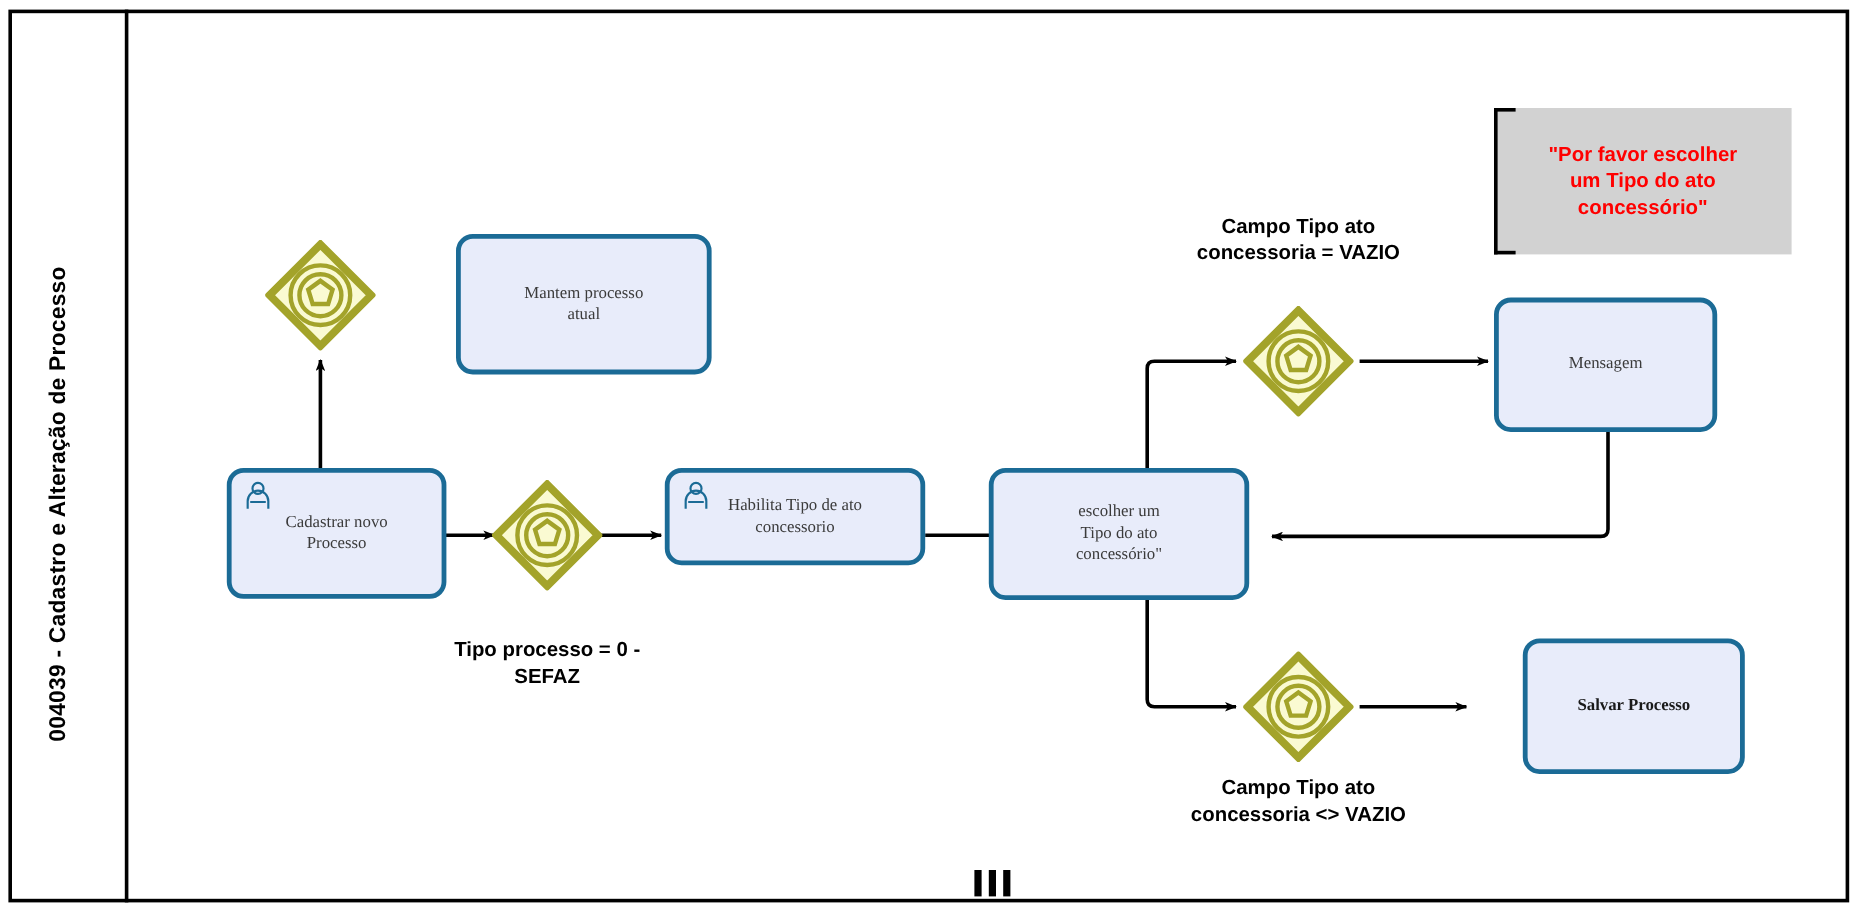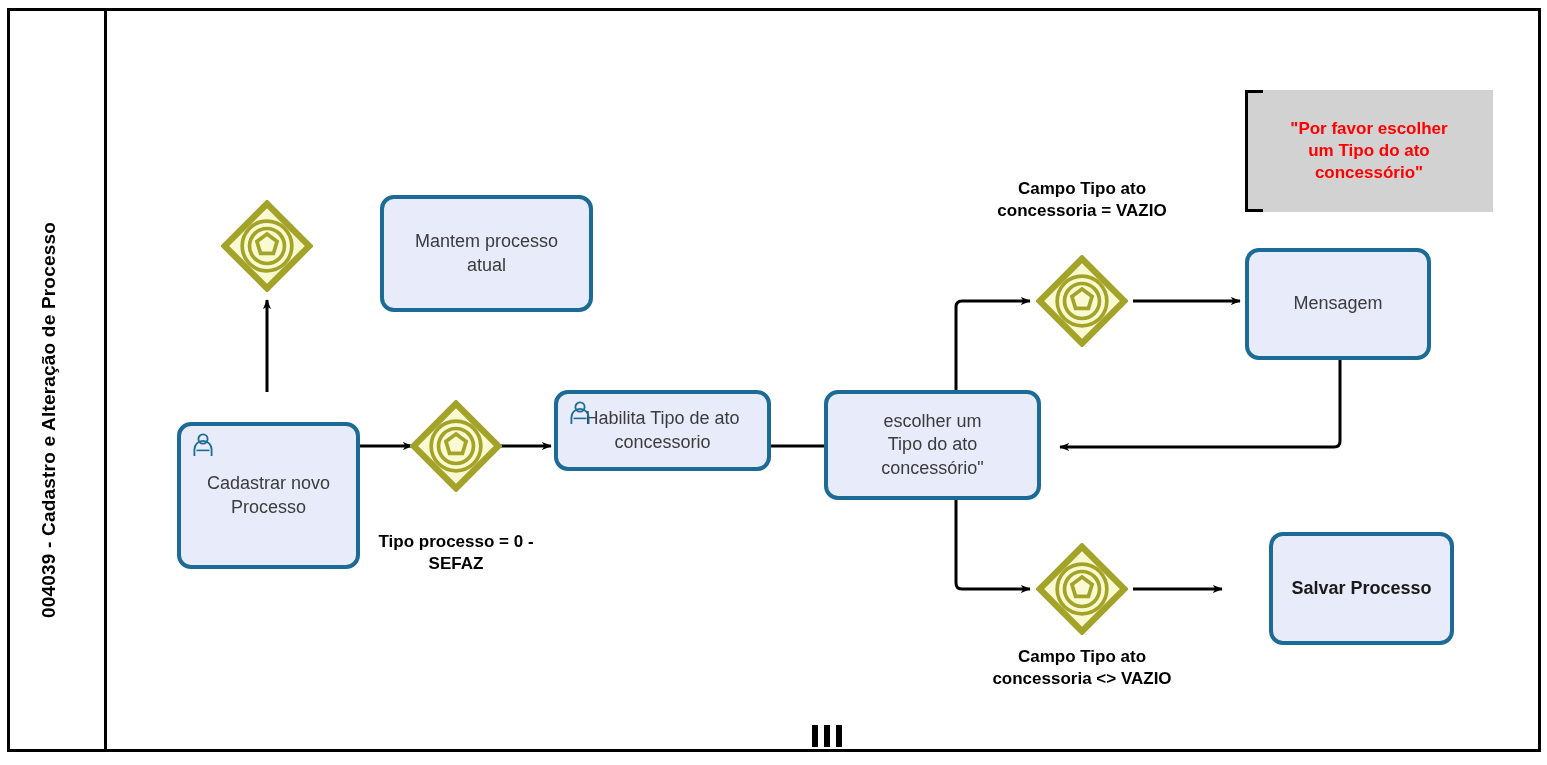--- a/index.html
+++ b/index.html
@@ -59,23 +59,24 @@
     position: absolute;
     box-sizing: border-box;
     background: #E8ECFA;
     border: 4px solid #1B6B96;
     border-radius: 14px;
     display: flex;
     align-items: center;
     justify-content: center;
     text-align: center;
     color: #3B3B3B;
-    font-size: 18px;
+    font-size: 14px;
     line-height: 1.28;
     padding: 4px 8px;
+    font-family: Liberation Serif, serif;
   }
   .task.bold-label {
     color: #1a1a1a;
     font-weight: bold;
     margin-left: 40px;
   }
   .task-label {
     display: block;
     white-space: pre-line;
   }
@@ -223,21 +224,21 @@
       <circle cx="50" cy="50" r="19" fill="none" stroke="#A3A32A" stroke-width="4"></circle>
       <polygon points="50,37 61,45 57,58 43,58 39,45" fill="none" stroke="#A3A32A" stroke-width="4"></polygon>
     </svg>
   </div>
 
   <div class="task" style="left:380px; top:195px; width:213px; height:117px;">
     <span class="task-label">Mantem processo
 atual</span>
   </div>
 
-  <div class="task" style="left:177px; top:390px; width:183px; height:147px;margin-top:32px;">
+  <div class="task" style="left:189px; top:390px; width:183px; height:109px;">
     <span class="user-icon">
       <svg viewBox="0 0 26 26" width="26" height="26" xmlns="http://www.w3.org/2000/svg">
         <circle cx="13" cy="7" r="4.6" fill="none" stroke="#1B6B96" stroke-width="1.8"></circle>
         <path d="M4.4,24 L4.4,17.5 A8.6,8.6 0 0 1 21.6,17.5 L21.6,24" fill="none" stroke="#1B6B96" stroke-width="1.8"></path>
         <line x1="6.5" y1="18.4" x2="19.5" y2="18.4" stroke="#1B6B96" stroke-width="1.6"></line>
       </svg>
     </span>
     <span class="task-label">Cadastrar  novo
 Processo</span>
   </div>

